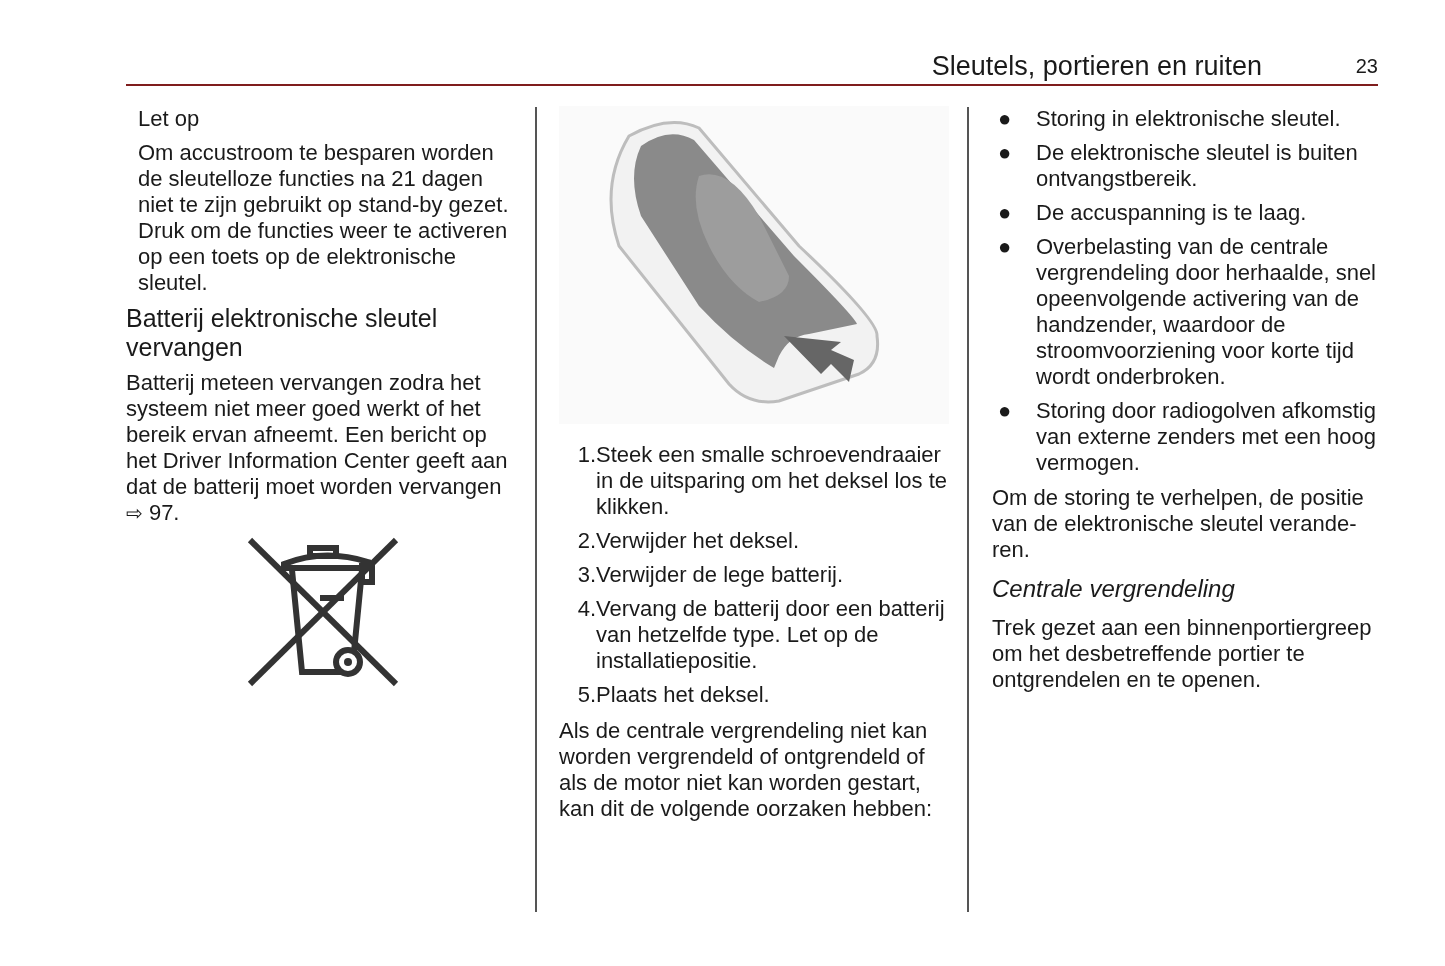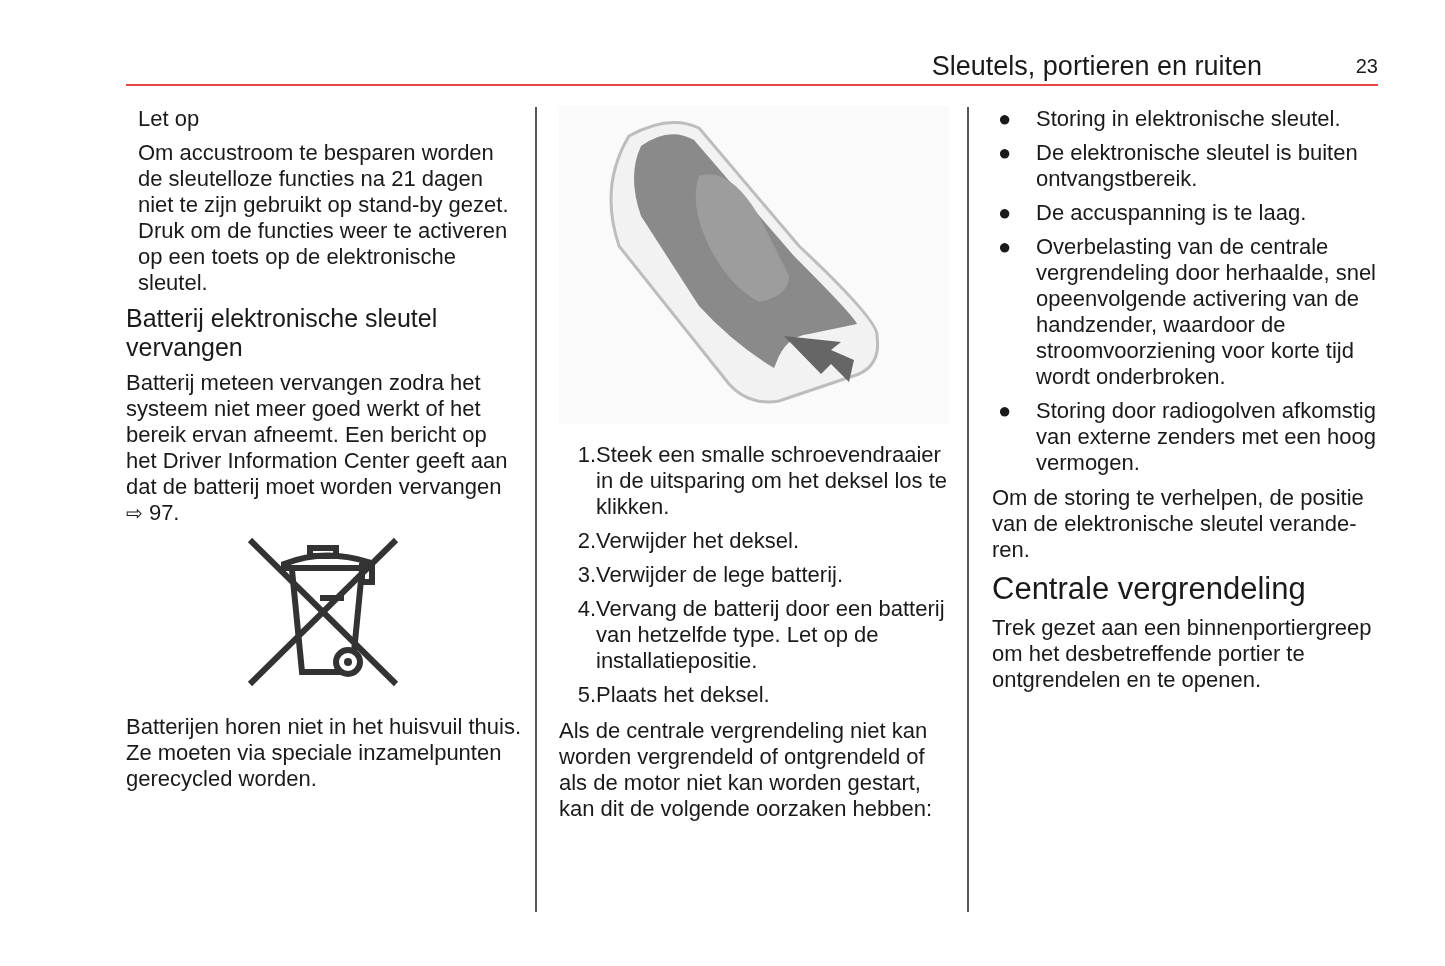--- a/index.html
+++ b/index.html
@@ -2,38 +2,38 @@
 <html><head>
 <meta charset="utf-8">
 <style>
   html, body { margin: 0; padding: 0; background: #ffffff; }
   body {
     width: 1445px; height: 966px; position: relative; overflow: hidden;
     font-family: "Liberation Sans", sans-serif; color: #1a1a1a;
   }
   .page-header {
     position: absolute; left: 126px; top: 48px; width: 1252px; height: 36px;
-    border-bottom: 2px solid #ef4444;
+    border-bottom: 2px solid #7f1d1d;
   }
   .running-title {
     position: absolute; right: 116px; top: 2px; font-size: 27px; line-height: 32px;
   }
   .page-number {
     position: absolute; right: 0; top: 2px; font-size: 20px; line-height: 32px;
   }
   .divider { position: absolute; width: 2px; background: #555; top: 107px; height: 805px; }
   .col { position: absolute; top: 106px; font-size: 22px; line-height: 26px; }
   .col p { margin: 0 0 8px 0; }
   .col1 { left: 126px; width: 395px; }
   .col2 { left: 559px; width: 395px; }
   .col3 { left: 992px; width: 395px; }
   .note { padding-left: 12px; margin-bottom: 8px; }
   .note-title { margin: 0; }
   .h2 { font-size: 25px; line-height: 29px; margin: 0 0 9px 0; }
-  .h1 { font-size: 31px; line-height: 36px; margin: 24px 0 3px 0; }
+  .h1 { font-size: 24px; line-height: 36px; margin: 24px 0 3px 0; font-style: italic; }
   .figure { display: flex; justify-content: center; margin: 6px 0 20px 0; }
   .keyfig { background: #fafafa; width: 390px; height: 318px; margin: 0 0 18px 0; }
   ol.steps { margin: 0 0 10px 0; padding: 0; list-style: none; }
   ol.steps li { display: flex; margin-bottom: 8px; }
   ol.steps .num { width: 37px; flex: none; text-align: right; padding-right: 0; box-sizing: border-box; padding-left: 10px; }
   ol.steps .txt { flex: 1; }
   ul.causes { margin: 0 0 9px 0; padding: 0; list-style: none; }
   ul.causes li { display: flex; margin-bottom: 8px; }
   ul.causes .bullet { width: 44px; flex: none; padding-left: 6px; box-sizing: border-box; font-size: 22px; }
   ul.causes .txt { flex: 1; }
@@ -69,21 +69,20 @@
         <path d="M40 32 L40 30 Q80 14 124 28 L124 34 L40 34 Z"></path>
         <rect x="66" y="14" width="26" height="8"></rect>
         <path d="M48 36 L58 138 L100 138 M118 36 L110 118"></path>
         <rect x="118" y="32" width="10" height="16"></rect>
         <line x1="76" y1="64" x2="100" y2="64"></line>
       </g>
       <circle cx="104" cy="128" r="12" stroke="#333" stroke-width="6" fill="#fff"></circle>
       <circle cx="104" cy="128" r="4" fill="#333"></circle>
     </svg>
   </div>
-  <p>Batterijen horen niet in het huisvuil thuis. Ze moeten via speciale inza­melpunten gerecycled worden.</p>
 </div>
 
 <div class="col col2">
   <div class="keyfig">
     <svg width="390" height="318" viewBox="0 0 390 318">
       <path d="M70 30 Q110 8 140 22 L240 140 Q320 215 318 230 Q322 258 300 268 L220 295 Q190 300 170 278 L60 140 Q40 80 70 30 Z" fill="#f2f2f2" stroke="#bdbdbd" stroke-width="3"></path>
       <path d="M82 40 Q110 20 135 34 L235 150 Q295 210 298 218 L250 228 Q230 230 220 250 L215 262 Q175 238 140 200 L82 110 Q68 70 82 40 Z" fill="#8a8a8a"></path>
       <path d="M140 70 Q170 60 200 110 L230 170 Q230 190 200 196 Q170 180 150 140 Q130 100 140 70 Z" fill="#9d9d9d"></path>
       <path d="M235 238 L272 276 L282 266 L300 284 L305 262 L282 252 L292 244 Z" fill="#666" transform="translate(-10,-8)"></path>
     </svg>

